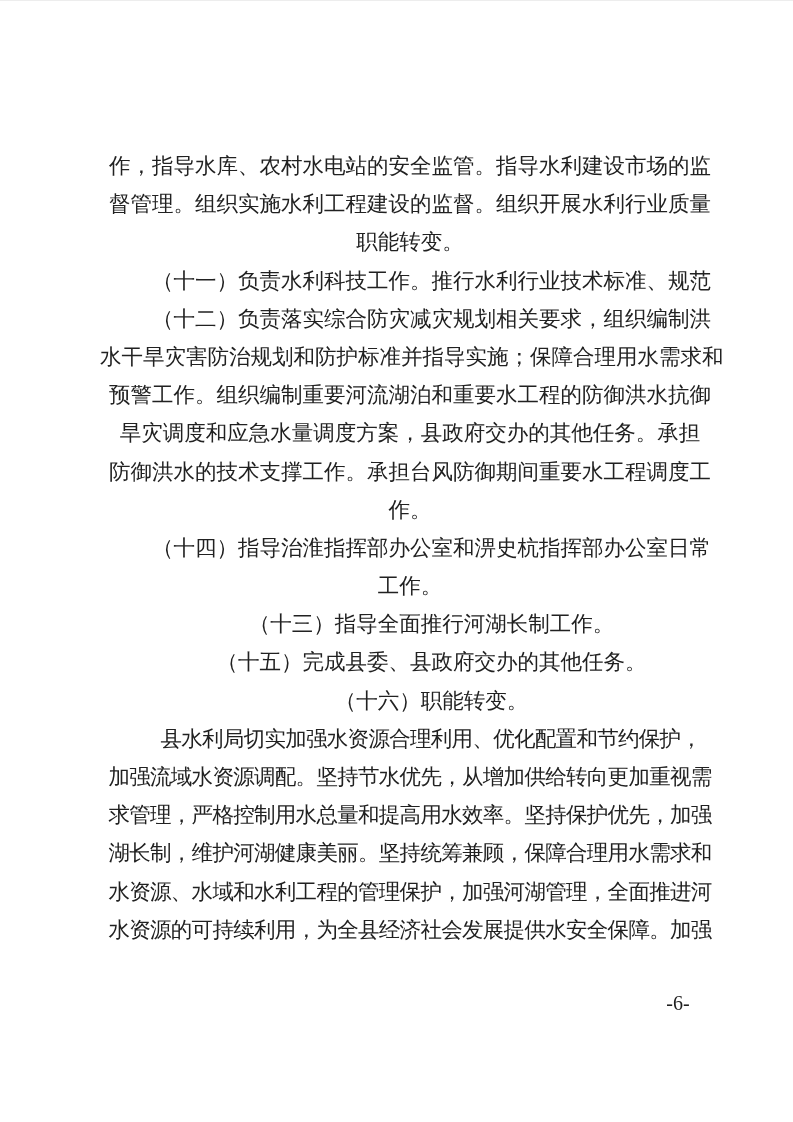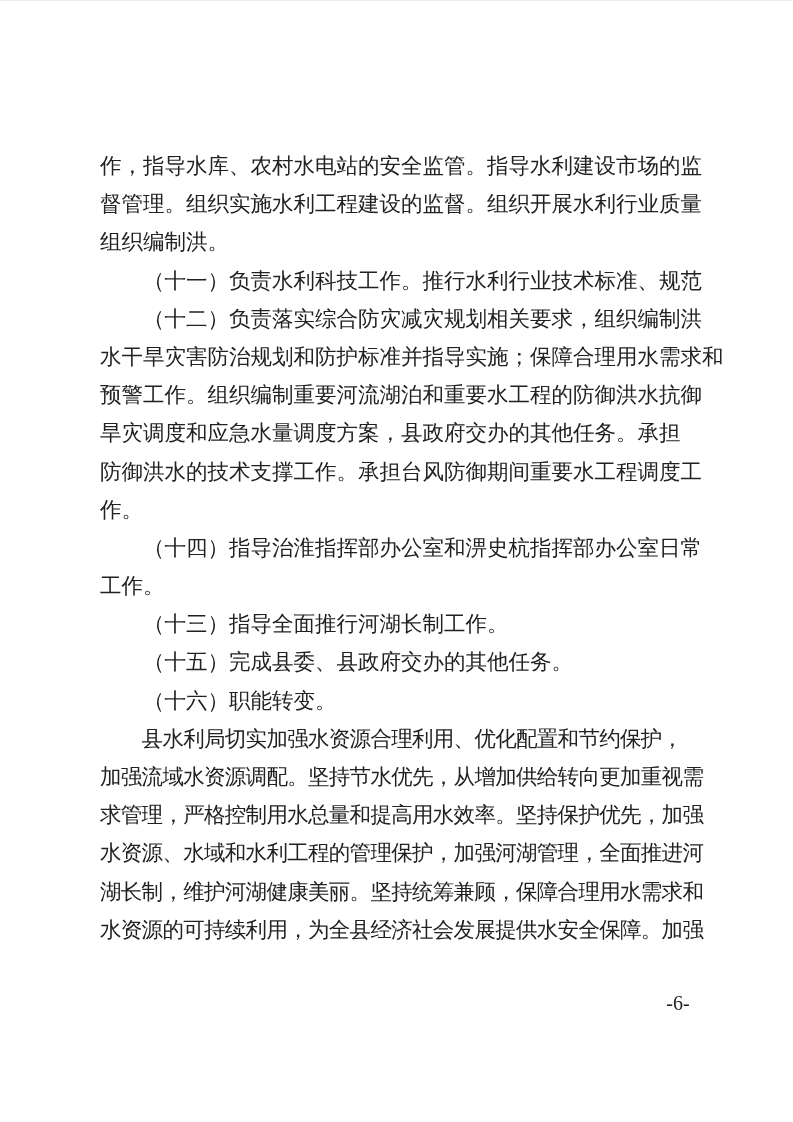--- a/index.html
+++ b/index.html
@@ -16,20 +16,21 @@
     font-family: "Liberation Serif", "DejaVu Serif", serif;
     color: #1f1f1f;
     border-top: 1px solid #ededed;
     box-sizing: border-box;
   }
   .text-block {
     position: absolute;
     left: 100px;
     top: 146px;
     width: 620px;
+    text-align: center;
   }
   .line {
     height: 38.2px;
     line-height: 38.2px;
     font-size: 21.5px;
     letter-spacing: 0px;
     white-space: pre;
     color: #212121;
   }
   .compact .line {
@@ -48,21 +49,21 @@
   }
 </style>
 </head>
 <body>
 
 <div class="page">
   <div class="text-block" id="text-block">
       <div class="paragraph">
         <div class="line">作，指导水库、农村水电站的安全监管。指导水利建设市场的监</div>
         <div class="line">督管理。组织实施水利工程建设的监督。组织开展水利行业质量</div>
-        <div class="line">组织编制洪。</div>
+        <div class="line">职能转变。</div>
       </div>
       <div class="paragraph">
         <div class="line">　　（十一）负责水利科技工作。推行水利行业技术标准、规范</div>
       </div>
       <div class="paragraph">
         <div class="line">　　（十二）负责落实综合防灾减灾规划相关要求，组织编制洪</div>
         <div class="line">水干旱灾害防治规划和防护标准并指导实施；保障合理用水需求和</div>
         <div class="line">预警工作。组织编制重要河流湖泊和重要水工程的防御洪水抗御</div>
         <div class="line">旱灾调度和应急水量调度方案，县政府交办的其他任务。承担</div>
         <div class="line">防御洪水的技术支撑工作。承担台风防御期间重要水工程调度工</div>
@@ -78,19 +79,19 @@
       <div class="paragraph">
         <div class="line">　　（十五）完成县委、县政府交办的其他任务。</div>
       </div>
       <div class="paragraph">
         <div class="line">　　（十六）职能转变。</div>
       </div>
       <div class="paragraph compact">
         <div class="line">　　县水利局切实加强水资源合理利用、优化配置和节约保护，</div>
         <div class="line">加强流域水资源调配。坚持节水优先，从增加供给转向更加重视需</div>
         <div class="line">求管理，严格控制用水总量和提高用水效率。坚持保护优先，加强</div>
+        <div class="line">湖长制，维护河湖健康美丽。坚持统筹兼顾，保障合理用水需求和</div>
         <div class="line">水资源、水域和水利工程的管理保护，加强河湖管理，全面推进河</div>
-        <div class="line">湖长制，维护河湖健康美丽。坚持统筹兼顾，保障合理用水需求和</div>
         <div class="line">水资源的可持续利用，为全县经济社会发展提供水安全保障。加强</div>
       </div>
     </div>
   <div class="page-number">-6-</div>
 </div>
 
 </body></html>

